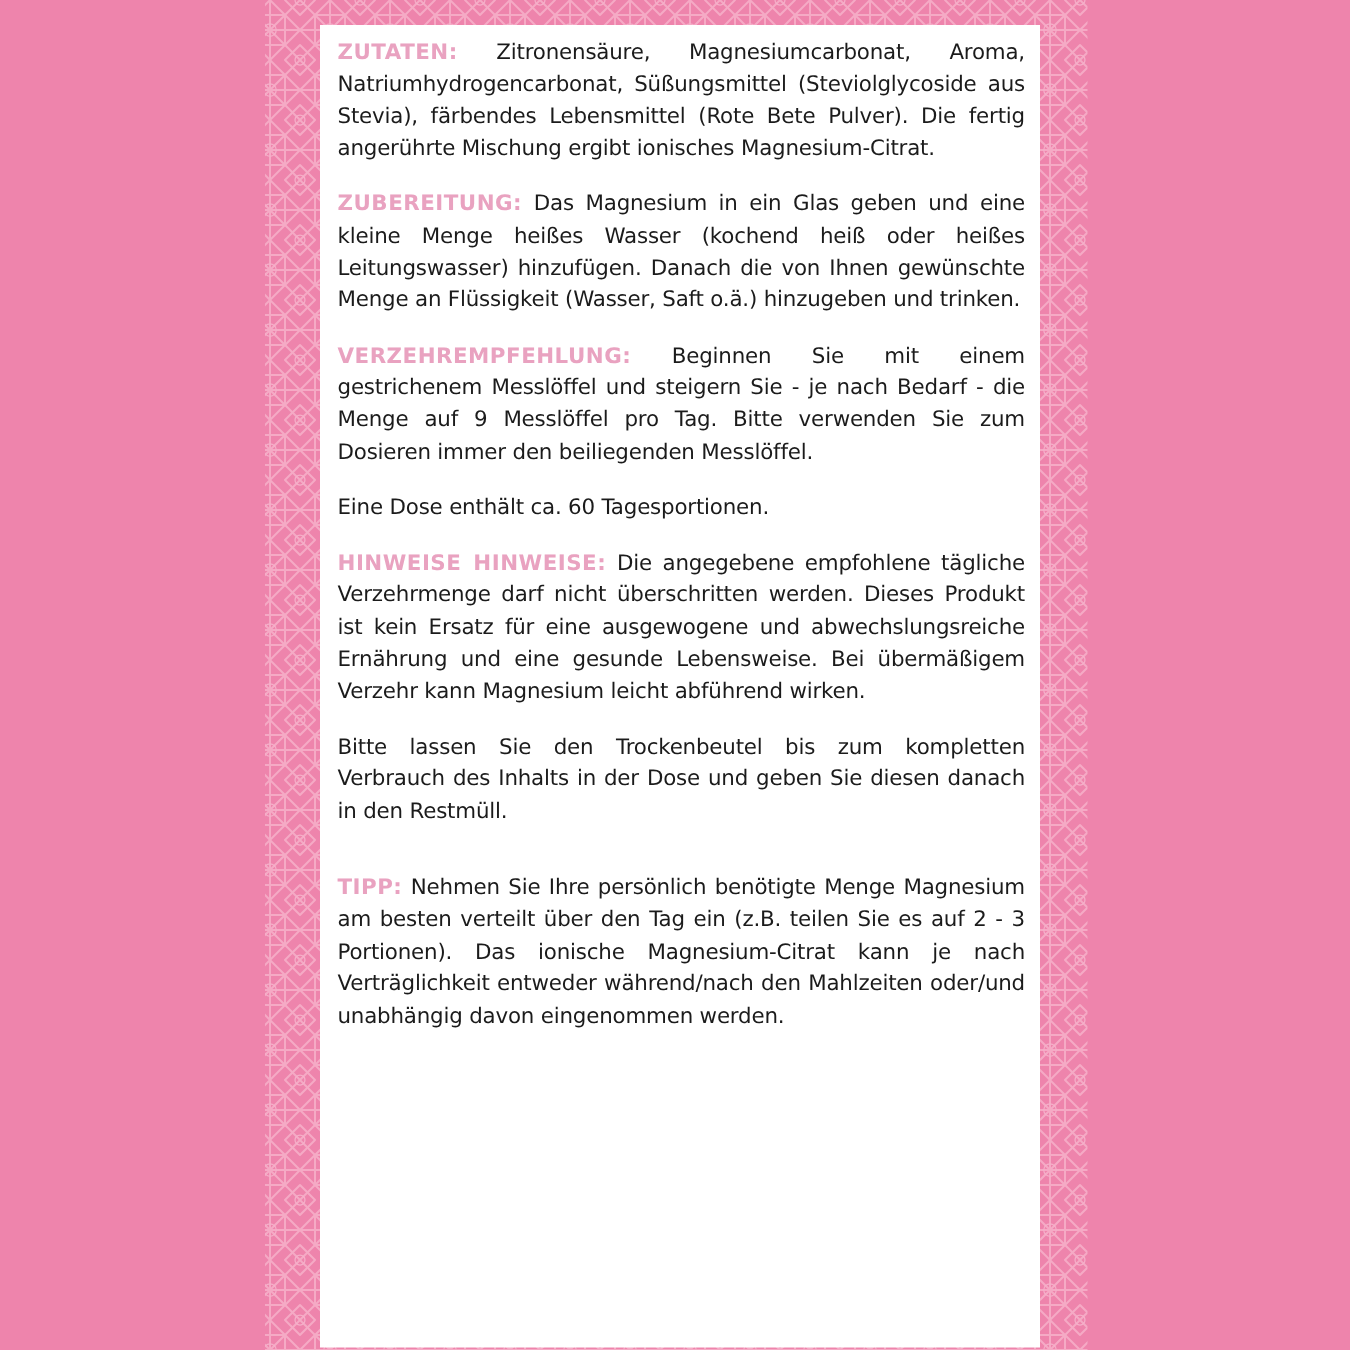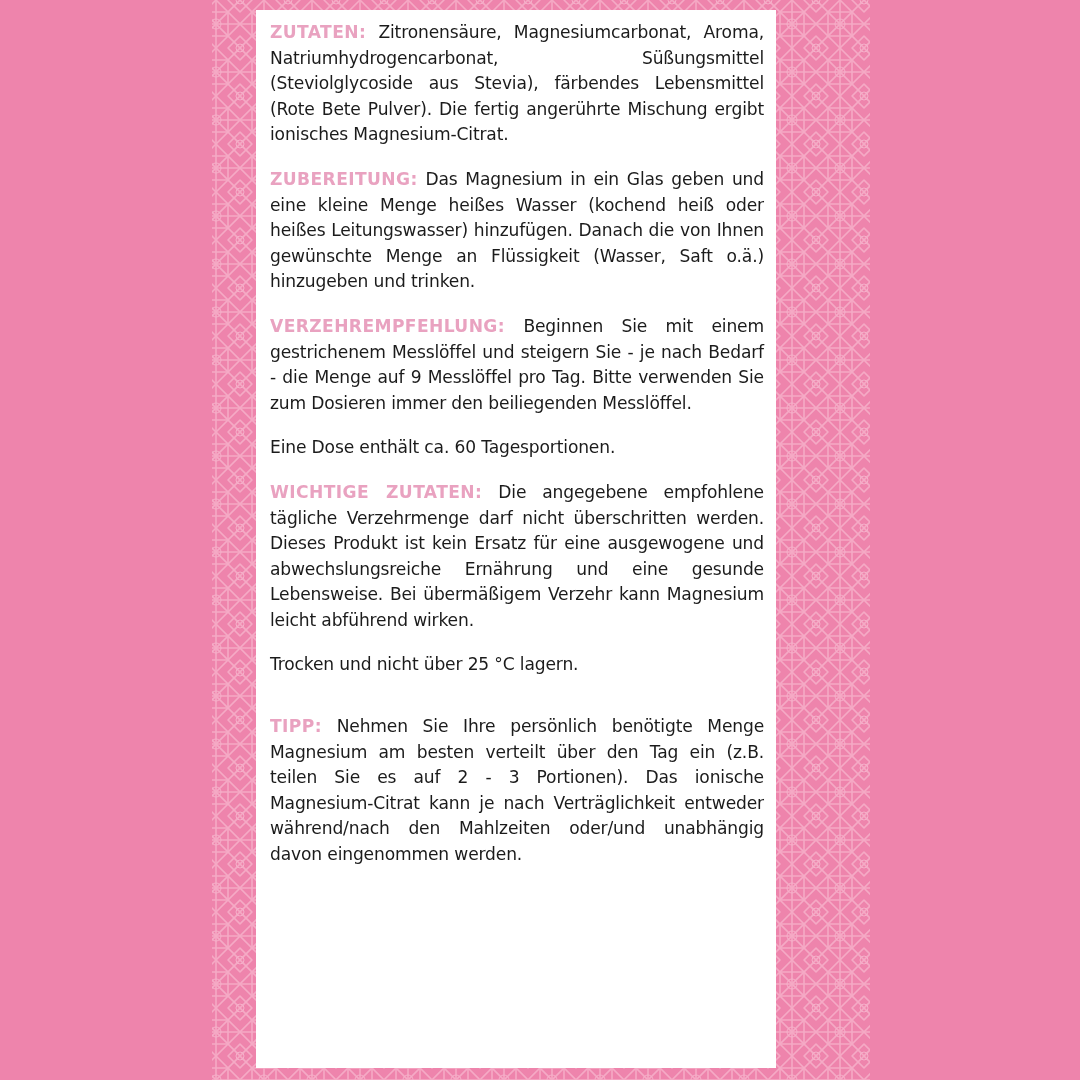--- a/index.html
+++ b/index.html
@@ -29,22 +29,22 @@
     width: 1080px;
     height: 1080px;
     opacity: 0.55;
     pointer-events: none;
   }
 
   
   .content-card {
     position: absolute;
     left: 256px;
-    top: 10px;
-    width: 520px;
+    top: 20px;
+    width: 576px;
     height: 1058px;
     background: #ffffff;
     box-sizing: border-box;
     padding: 10px 12px 10px 14px;
     overflow: hidden;
   }
 
   .label-body {
     font-family: "DejaVu Sans", sans-serif;
     font-size: 17.1px;
@@ -118,26 +118,26 @@
     <div class="label-body">
 
       <p class="para"><span class="heading">ZUTATEN:</span> <span>Zitronensäure, Magnesiumcarbonat, Aroma, Natriumhydrogencarbonat, Süßungsmittel (Steviolglycoside aus Stevia), färbendes Lebensmittel (Rote Bete Pulver). Die fertig angerührte Mischung ergibt ionisches Magnesium-Citrat.</span></p>
 
       <p class="para"><span class="heading">ZUBEREITUNG:</span> <span>Das Magnesium in ein Glas geben und eine kleine Menge heißes Wasser (kochend heiß oder heißes Leitungswasser) hinzufügen. Danach die von Ihnen gewünschte Menge an Flüssigkeit (Wasser, Saft o.ä.) hinzugeben und trinken.</span></p>
 
       <p class="para"><span class="heading">VERZEHREMPFEHLUNG:</span> <span>Beginnen Sie mit einem gestrichenem Messlöffel und steigern Sie - je nach Bedarf - die Menge auf 9 Messlöffel pro Tag. Bitte verwenden Sie zum Dosieren immer den beiliegenden Messlöffel.</span></p>
 
       <p class="para nojust"><span>Eine Dose enthält ca. 60 Tagesportionen.</span></p>
 
-      <p class="para"><span class="heading">WICHTIGE ZUTATEN:</span> <span>Die angegebene empfohlene tägliche Verzehrmenge darf nicht überschritten werden. Dieses Produkt ist kein Ersatz für eine ausgewogene und abwechslungsreiche Ernährung und eine gesunde Lebensweise. Bei übermäßigem Verzehr kann Magnesium leicht abführend wirken.</span></p>
+      <p class="para"><span class="heading">HINWEISE HINWEISE:</span> <span>Die angegebene empfohlene tägliche Verzehrmenge darf nicht überschritten werden. Dieses Produkt ist kein Ersatz für eine ausgewogene und abwechslungsreiche Ernährung und eine gesunde Lebensweise. Bei übermäßigem Verzehr kann Magnesium leicht abführend wirken.</span></p>
 
 
+      <p class="para"><span>Bitte lassen Sie den Trockenbeutel bis zum kompletten Verbrauch des Inhalts in der Dose und geben Sie diesen danach in den Restmüll.</span></p>
 
       <p class="para storage-lines">
-          <span class="ln">Trocken und nicht über 25 °C lagern.</span>
         </p>
 
       <p class="para"><span class="heading">TIPP:</span> <span>Nehmen Sie Ihre persönlich benötigte Menge Magnesium am besten verteilt über den Tag ein (z.B. teilen Sie es auf 2 - 3 Portionen). Das ionische Magnesium-Citrat kann je nach Verträglichkeit entweder während/nach den Mahlzeiten oder/und unabhängig davon eingenommen werden.</span></p>
 
     </div>
   </div>
 
 </div>
 
 </body></html>

